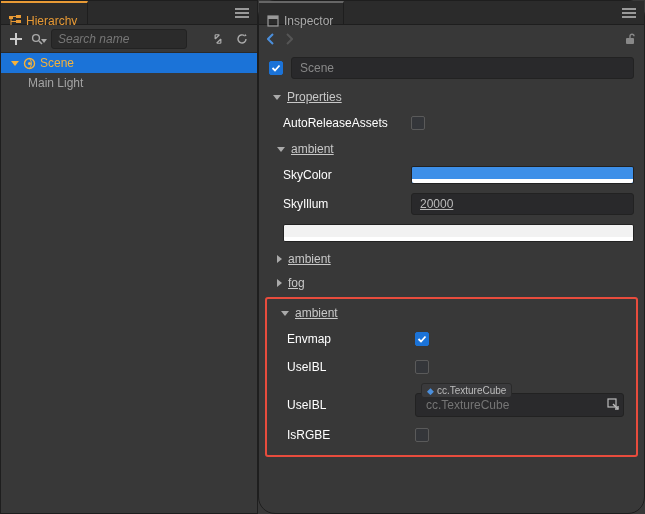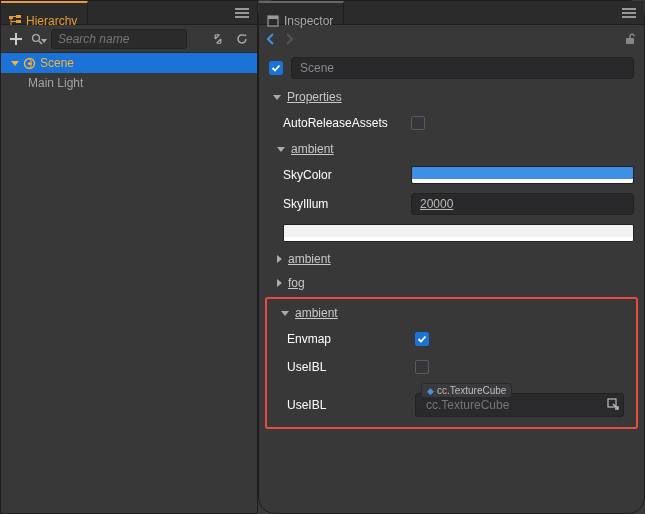--- a/index.html
+++ b/index.html
@@ -343,15 +343,19 @@
             <span class="asset-pick">
                 <svg width="12" height="12" viewBox="0 0 12 12">
                   <rect x="1" y="1" width="8" height="8" stroke="#bbb" stroke-width="1.2" fill="none"></rect>
                   <path d="M6 6 L11 11" stroke="#bbb" stroke-width="1.4"></path>
                   <path d="M11 8 V11 H8" stroke="#bbb" stroke-width="1.4" fill="none"></path>
                 </svg>
               </span>
           </div>
         </div>
       </div>
+      <div class="prop-row" style="padding-left:18px">
+        <span class="prop-label">IsRGBE</span>
+        <span class="checkbox"></span>
+      </div>
     </div>
   </div>
 </div>
 
 </body></html>

